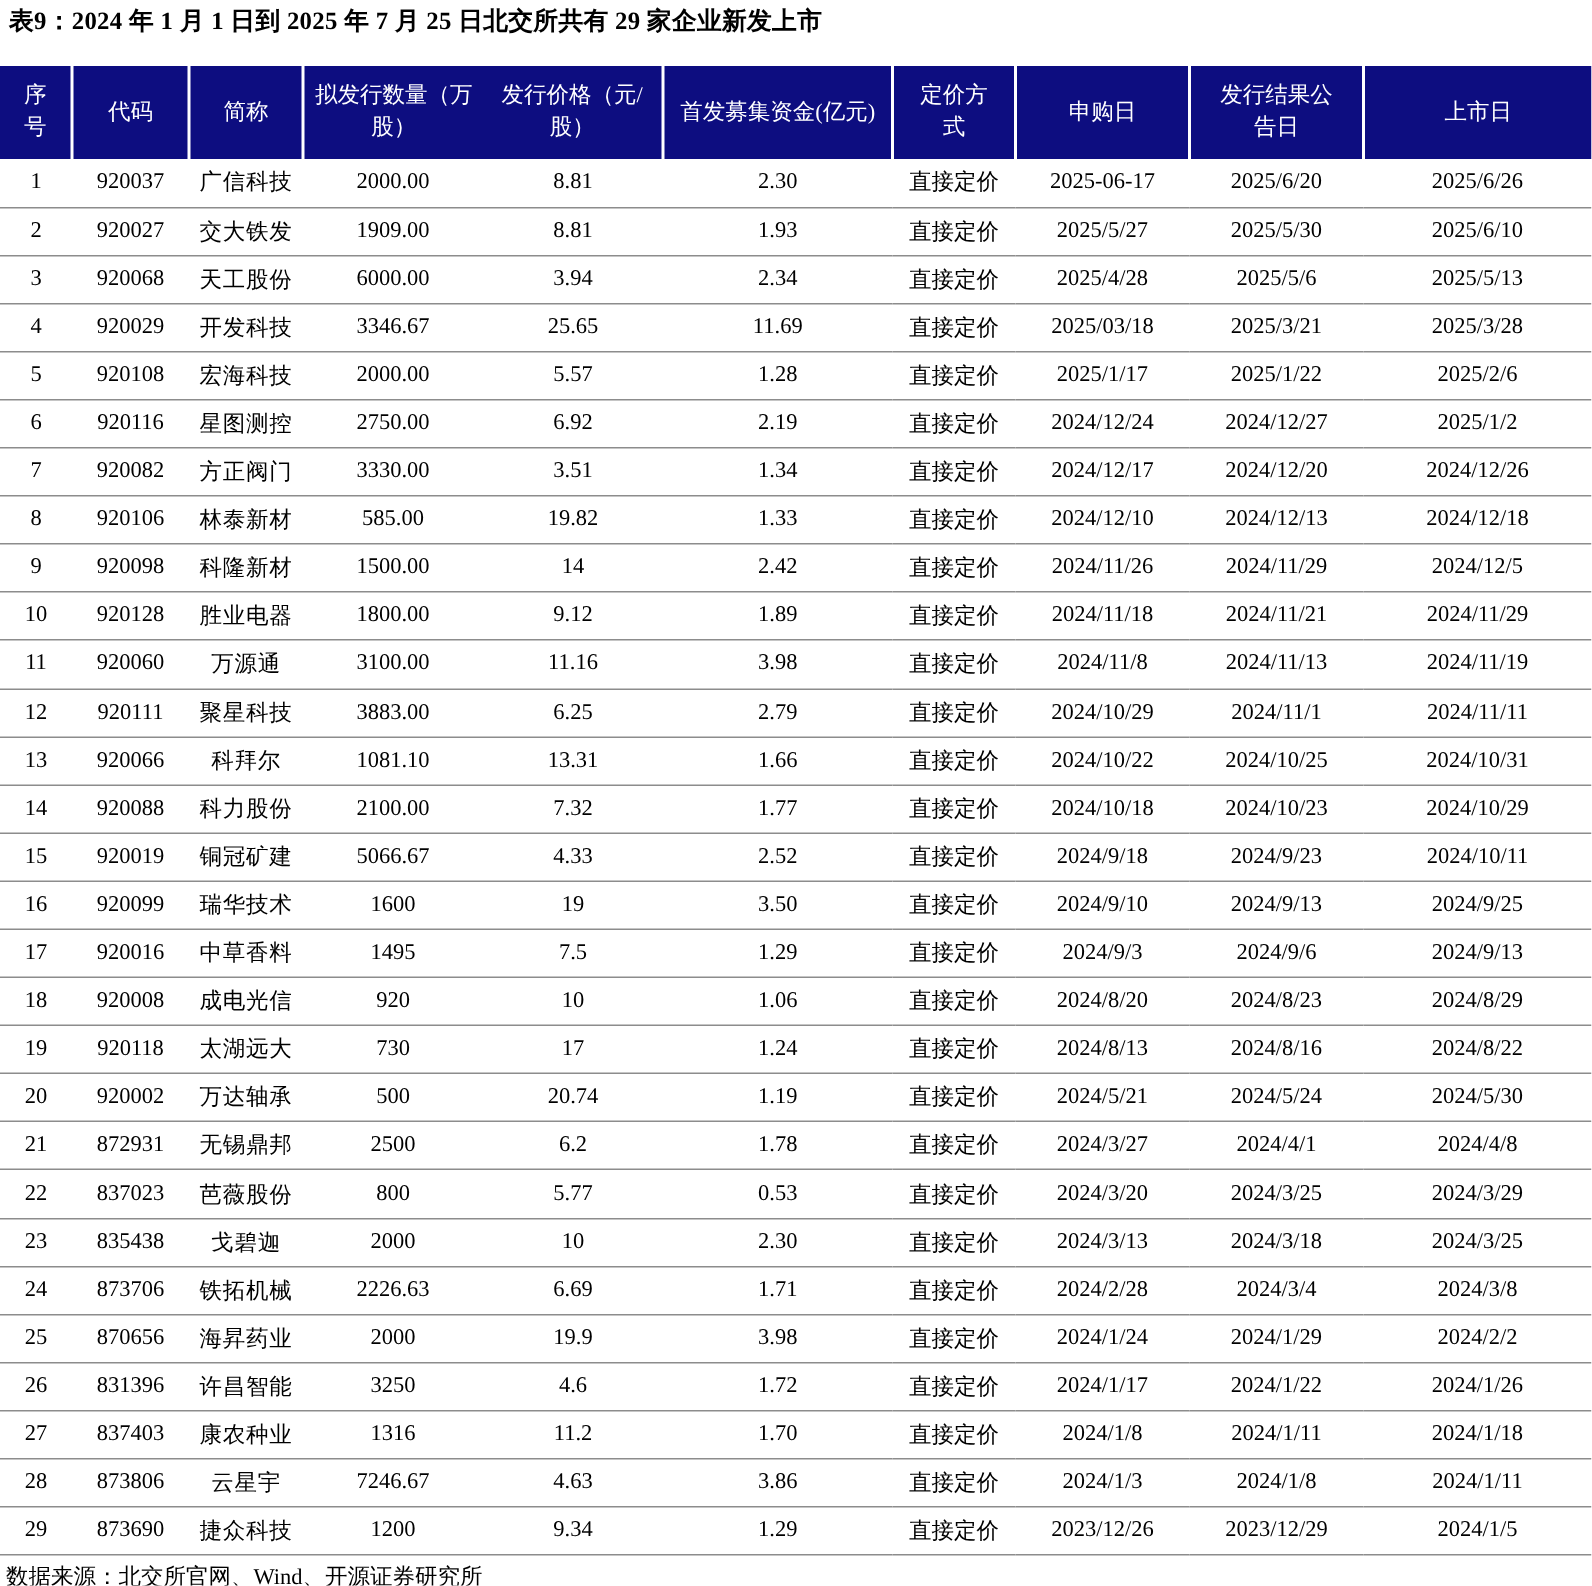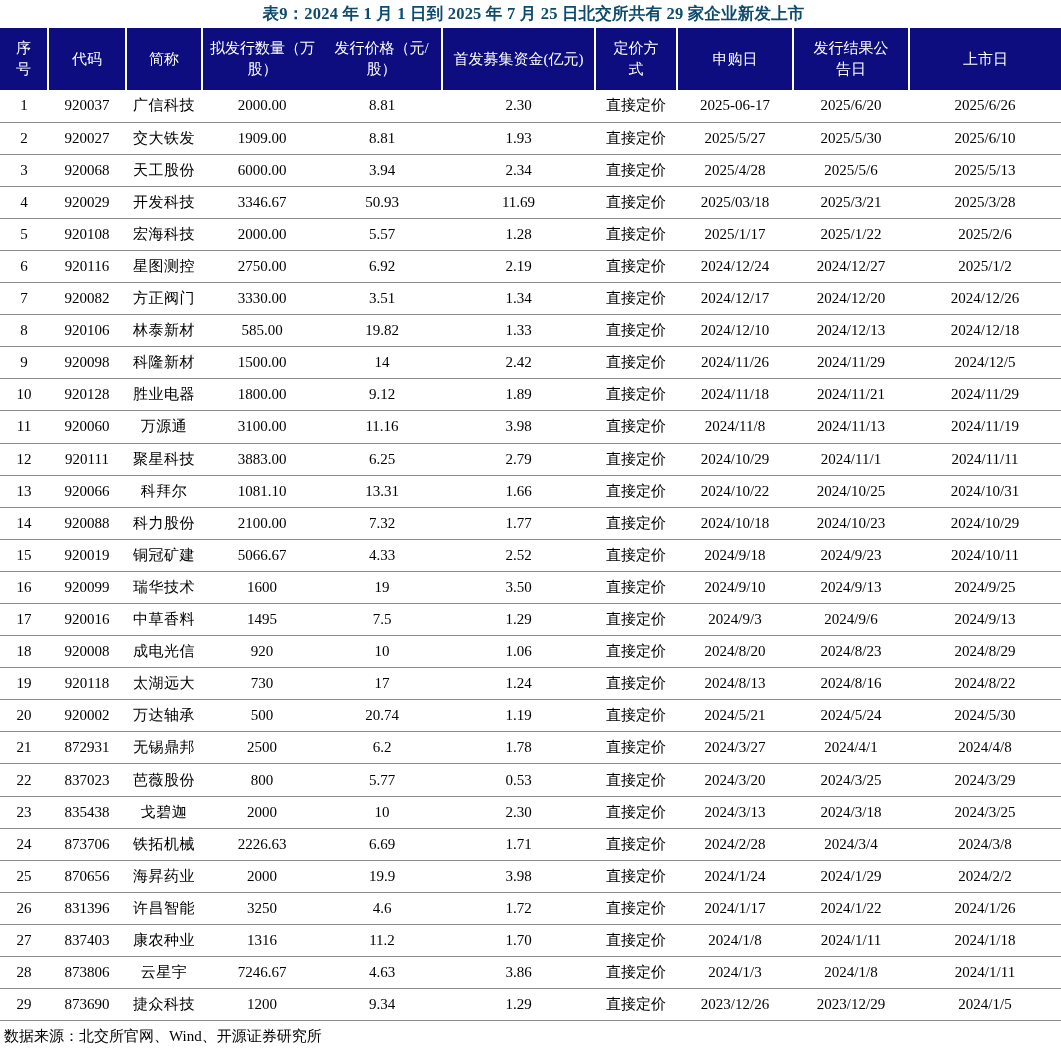--- a/index.html
+++ b/index.html
@@ -17,27 +17,26 @@
   .page {
     width: 1061px;
     height: 1057px;
     position: relative;
     box-sizing: border-box;
     padding: 0;
   }
   .table-title {
     font-size: 16.5px;
     font-weight: bold;
-    color: #0c4a6e;
+    color: #000000;
     line-height: 28px;
-    height: 28px;
+    height: 44px;
     padding-left: 6px;
     white-space: nowrap;
     letter-spacing: 0.2px;
-    text-align: center;
   }
   table.main {
     border-collapse: collapse;
     width: 1061px;
     table-layout: fixed;
   }
   thead th {
     background: #0d0d80;
     color: #ffffff;
     font-weight: normal;
@@ -182,21 +181,21 @@
           <td>直接定价</td>
           <td>2025/4/28</td>
           <td>2025/5/6</td>
           <td>2025/5/13</td>
         </tr>
         <tr>
           <td>4</td>
           <td>920029</td>
           <td class="name-cell">开发科技</td>
           <td>3346.67</td>
-          <td>50.93</td>
+          <td>25.65</td>
           <td>11.69</td>
           <td>直接定价</td>
           <td>2025/03/18</td>
           <td>2025/3/21</td>
           <td>2025/3/28</td>
         </tr>
         <tr>
           <td>5</td>
           <td>920108</td>
           <td class="name-cell">宏海科技</td>

